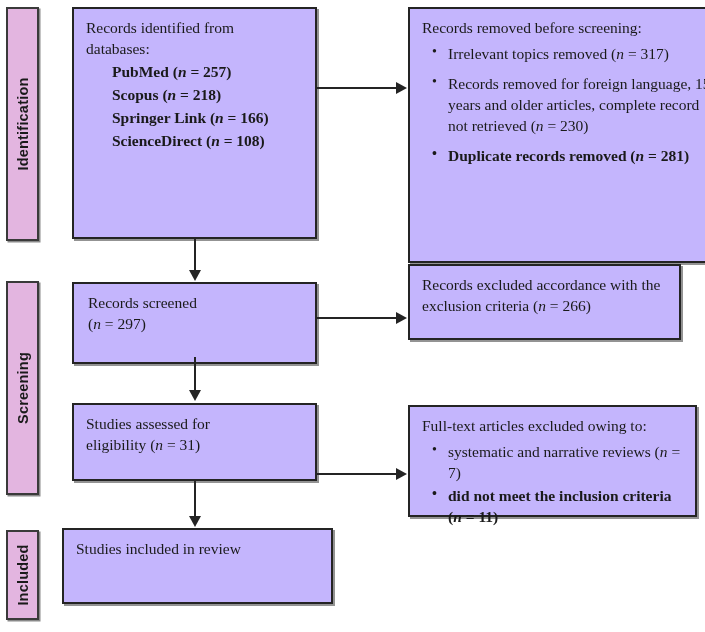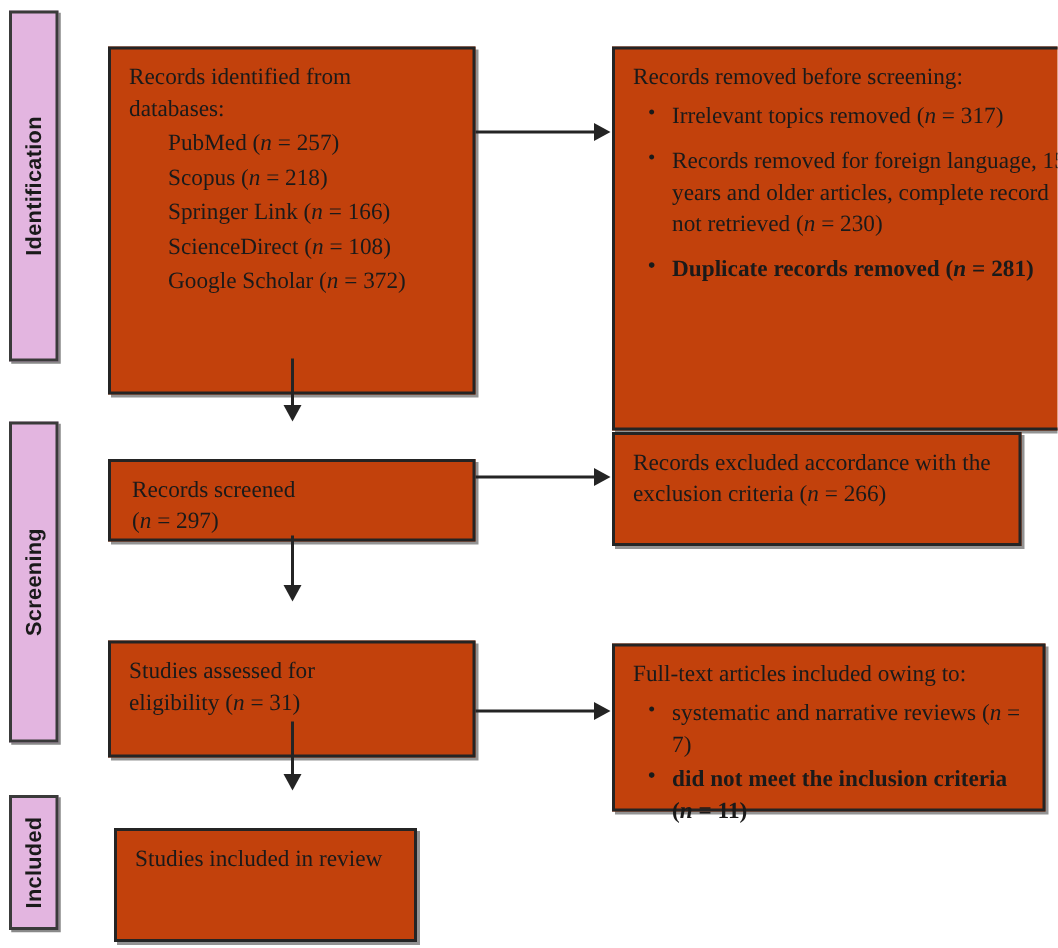--- a/index.html
+++ b/index.html
@@ -45,34 +45,34 @@
   }
 
   #bar-identification { left: 6px;  top: 7px;   width: 33px; height: 234px; }
   #bar-screening      { left: 6px;  top: 281px; width: 33px; height: 214px; }
   #bar-included       { left: 6px;  top: 530px; width: 33px; height: 90px;  }
 
   
   .flow-box {
     position: absolute;
     box-sizing: border-box;
-    background: #c2410c;
+    background: #c4b5fd;
     border: 2px solid #242424;
     box-shadow: 2px 2px 0 rgba(40,40,40,0.5);
     padding: 8px 10px 6px 12px;
     font-size: 15.5px;
     line-height: 1.36;
-    margin-top: 24px;
   }
   .flow-box p {
     margin: 0;
   }
   .flow-box .indent {
     margin-left: 26px;
     margin-top: 2px;
+    font-weight: bold;
   }
   .flow-box ul {
     margin: 5px 0 0 0;
     padding-left: 24px;
     list-style: none;
   }
   .flow-box ul li {
     position: relative;
     margin-bottom: 9px;
     padding-left: 2px;
@@ -84,25 +84,25 @@
     left: -14px;
     top: -1px;
     font-size: 14px;
   }
   .flow-box ul.tight li { margin-bottom: 2px; }
   em.n { font-style: italic; }
 
   
   #box-identified   { left: 72px;  top: 7px;   width: 245px; height: 232px; }
   #box-removed      { left: 408px; top: 7px;   width: 316px; height: 256px; }
-  #box-screened     { left: 72px;  top: 282px; width: 245px; height: 55px; padding-left: 14px;  }
+  #box-screened     { left: 72px;  top: 282px; width: 245px; height: 82px; padding-left: 14px;  }
   #box-excluded     { left: 408px; top: 264px; width: 273px; height: 76px;  }
   #box-eligibility  { left: 72px;  top: 403px; width: 245px; height: 78px;  }
   #box-fulltext     { left: 408px; top: 405px; width: 289px; height: 112px; }
-  #box-included     { left: 76px;  top: 528px; width: 202px; height: 76px;  }
+  #box-included     { left: 62px;  top: 528px; width: 271px; height: 76px;  }
 
   
   .line-h, .line-v {
     position: absolute;
     background: #242424;
   }
   .line-h { height: 2px; }
   .line-v { width: 2px; }
 
   .arrow-right {
@@ -135,21 +135,20 @@
     <span class="stage-label">Included</span>
   </div>
 
   <div class="flow-box" id="box-identified">
     <p>Records identified from</p>
     <p>databases:</p>
     <p class="indent">PubMed (<em class="n">n</em> = 257)</p>
     <p class="indent">Scopus (<em class="n">n</em> = 218)</p>
     <p class="indent">Springer Link (<em class="n">n</em> = 166)</p>
     <p class="indent">ScienceDirect (<em class="n">n</em> = 108)</p>
-    <p class="indent">Google Scholar (<em class="n">n</em> = 372)</p>
   </div>
 
   <div class="flow-box" id="box-removed">
     <p>Records removed before screening:</p>
     <ul>
       <li>Irrelevant topics removed (<em class="n">n</em> = 317)</li>
       <li>Records removed for foreign language, 15 years and older articles, complete record not retrieved (<em class="n">n</em> = 230)</li>
       <li>Duplicate records removed (<em class="n">n</em> = 281)</li>
     </ul>
   </div>
@@ -162,21 +161,21 @@
   <div class="flow-box" id="box-excluded">
     <p>Records excluded accordance with the exclusion criteria (<em class="n">n</em> = 266)</p>
   </div>
 
   <div class="flow-box" id="box-eligibility">
     <p>Studies assessed for</p>
     <p>eligibility (<em class="n">n</em> = 31)</p>
   </div>
 
   <div class="flow-box" id="box-fulltext">
-    <p>Full-text articles included owing to:</p>
+    <p>Full-text articles excluded owing to:</p>
     <ul class="tight">
       <li>systematic and narrative reviews (<em class="n">n</em> = 7)</li>
       <li>did not meet the inclusion criteria (<em class="n">n</em> = 11)</li>
     </ul>
   </div>
 
   <div class="flow-box" id="box-included">
     <p>Studies included in review</p>
   </div>
 

